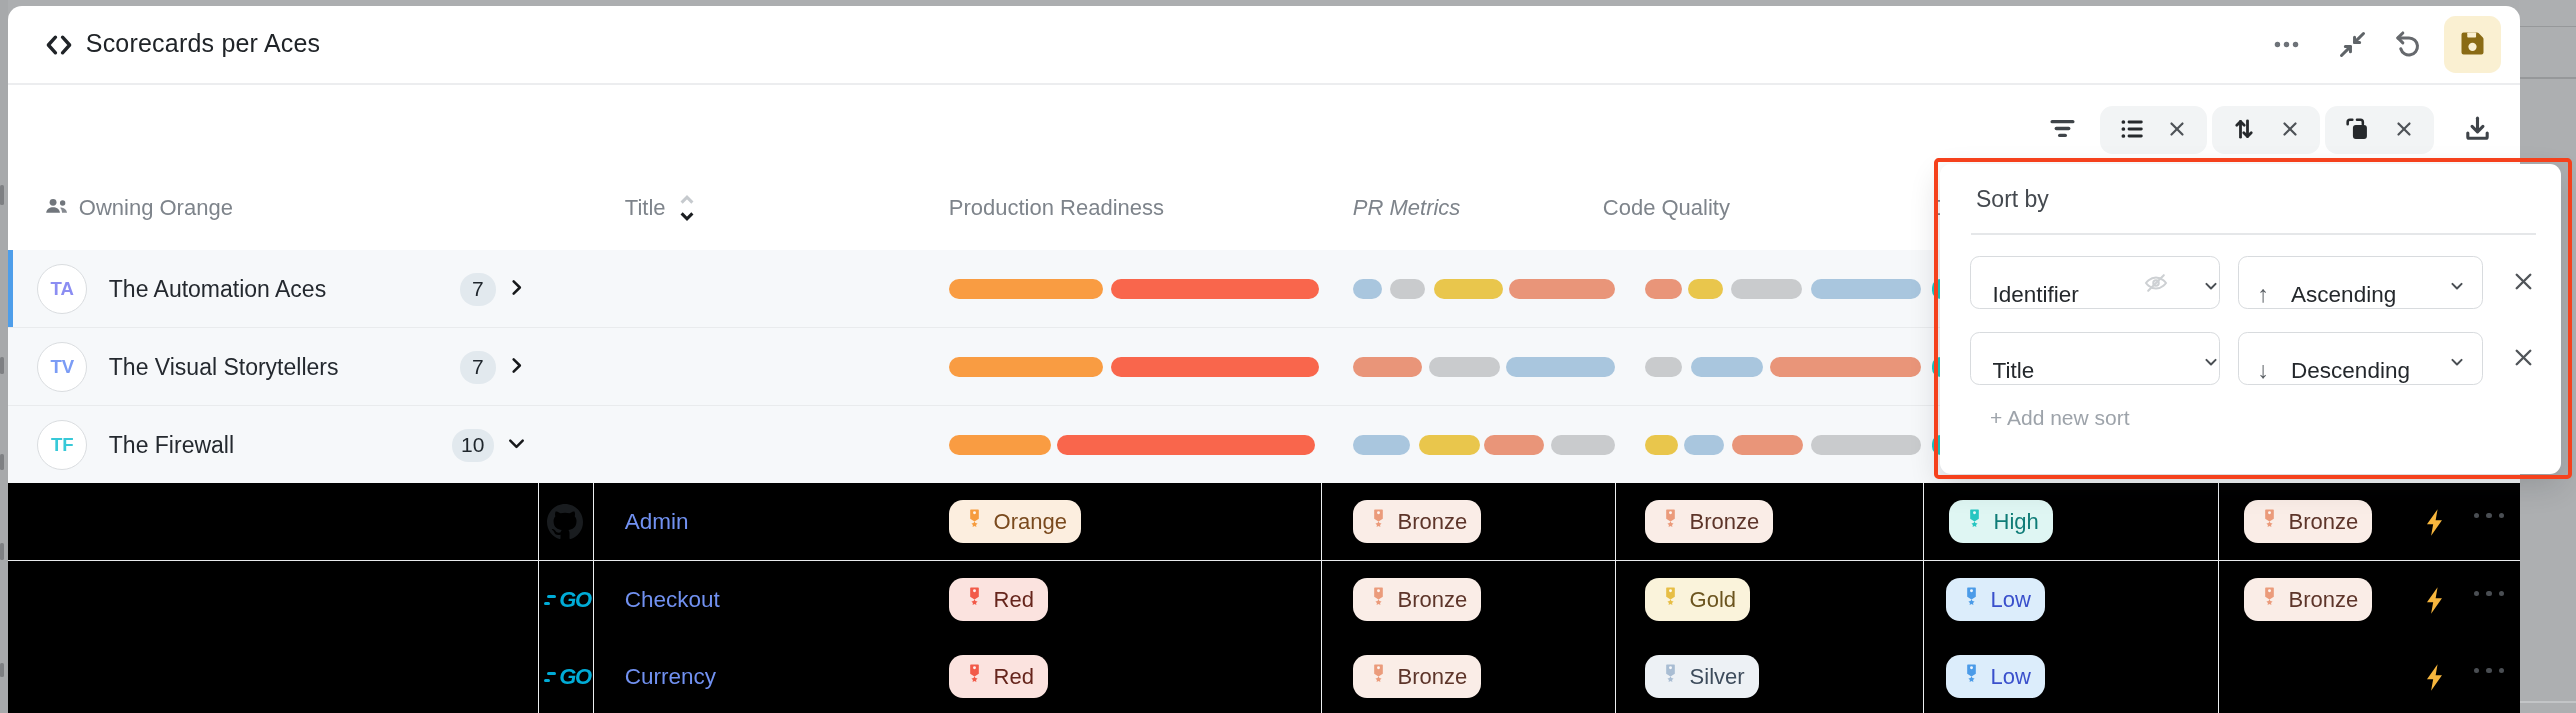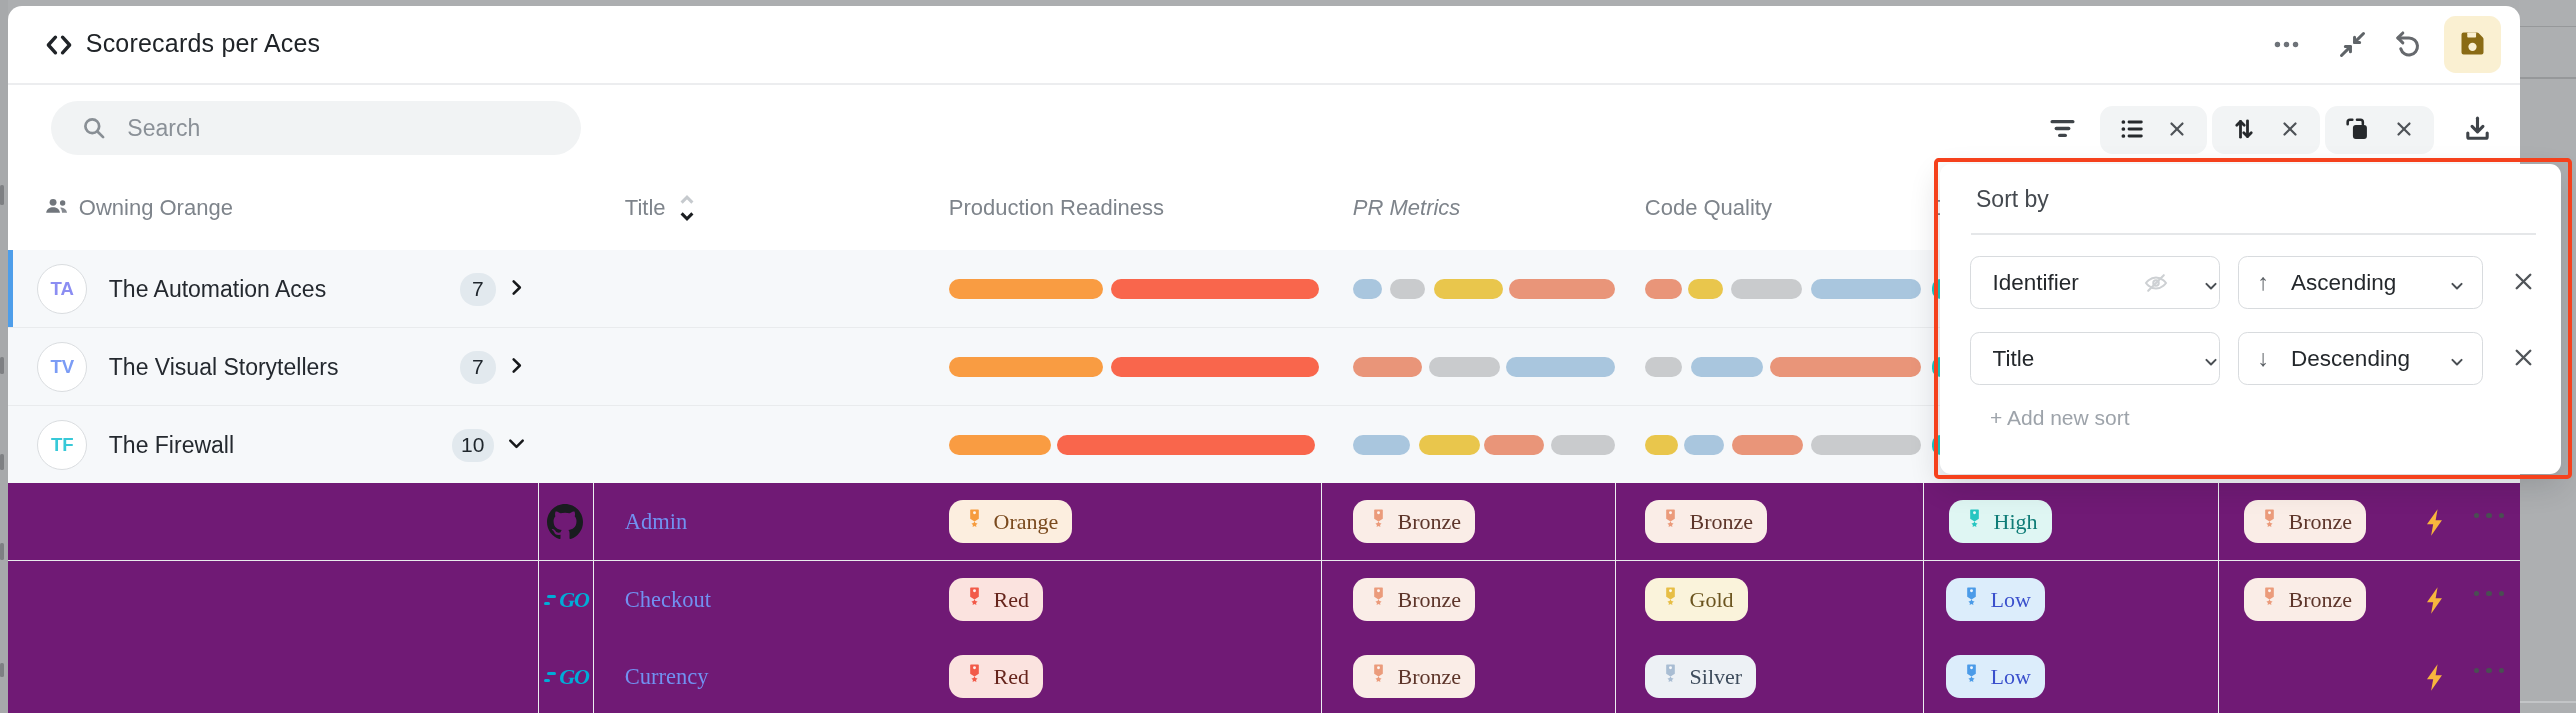--- a/index.html
+++ b/index.html
@@ -30,21 +30,21 @@
   .searchbox input{border:none;outline:none;background:transparent;font-size:23px;color:#3A3F45;margin-left:17px;width:403px;font-family:inherit;}
   .searchbox input::placeholder{color:#8A9097;}
   .chip{position:absolute;top:100px;height:48px;background:#F2F4F5;border-radius:12.4px;display:flex;align-items:center;justify-content:space-between;padding:0 18.6px;box-sizing:border-box;cursor:pointer;}
   .icon-btn{position:absolute;top:104px;width:40px;height:40px;border:none;background:transparent;padding:0;display:flex;align-items:center;justify-content:center;cursor:pointer;}
   
   .thead-label{position:absolute;top:189px;font-size:22px;color:#7E848B;white-space:nowrap;}
   .sort-ind{position:absolute;left:669px;top:185px;width:20px;height:34px;}
   
   .row{position:absolute;left:0;width:2512px;height:78px;border-bottom:1.6px solid #E9EBED;box-sizing:border-box;}
   .row.group{background:#F6F8FA;}
-  .row.entity{background:#701a75;font-family:Liberation Serif, serif;}
+  .row.entity{background:#000000;}
   .accent{position:absolute;left:0;top:0;width:5.4px;height:100%;background:#4E9EEA;}
   .avatar{position:absolute;left:29.5px;top:14px;width:50px;height:50px;border-radius:50%;background:#fff;border:1.6px solid #DADDE0;box-sizing:border-box;display:flex;align-items:center;justify-content:center;font-size:18.6px;font-weight:600;}
   .team-name{position:absolute;left:101px;top:25.6px;font-size:23px;color:#24292F;}
   .count-pill{position:absolute;top:22.5px;height:33px;min-width:36px;padding:0 9.3px;box-sizing:border-box;border-radius:16.3px;background:#E2E9EE;color:#1F262C;font-size:21px;display:flex;align-items:center;justify-content:center;}
   .row-chev{position:absolute;left:497px;top:26px;cursor:pointer;}
   .bar{position:absolute;top:29px;height:20px;border-radius:10px;}
   .vline{position:absolute;top:477px;height:233px;width:1.6px;background:#ECEEF0;z-index:2;}
   .ent-title{position:absolute;left:617px;top:25.6px;font-size:22.5px;color:#7191F1;cursor:pointer;}
   .ent-icon{position:absolute;left:539px;top:21px;width:43px;height:36px;display:flex;align-items:center;}
   .badge{position:absolute;top:17px;height:43px;border-radius:14px;display:inline-flex;align-items:center;gap:7.8px;padding:0 14px;font-size:22px;white-space:nowrap;}
@@ -56,21 +56,21 @@
   .go-lines{display:flex;flex-direction:column;gap:3.9px;margin-right:3.1px;}
   .go-lines i{display:block;height:3.1px;background:#00ACD7;border-radius:1.6px;}
   .go-lines i:nth-child(1){width:9.3px;}
   .go-lines i:nth-child(2){width:6.2px;margin-left:-3.1px;}
   .go-logo b{color:#00ACD7;font-style:italic;font-size:22px;font-weight:800;letter-spacing:-1.2px;}
   
   .sort-panel{left:1940px;top:164px;width:621px;height:310px;background:#fff;border-radius:11px;
     box-shadow:0 11px 31px rgba(20,24,28,.16);z-index:5;}
   .sort-title{position:absolute;left:36px;top:22px;font-size:23px;color:#44494F;}
   .sort-div{position:absolute;left:31px;top:69px;width:565px;height:1.6px;background:#E5E7E9;}
-  .sort-box{position:absolute;height:53px;border:1.6px solid #D8DBDE;border-radius:9.3px;background:#fff;box-sizing:border-box;display:flex;align-items:center;cursor:pointer;}
+  .sort-box{position:absolute;height:53px;border:1.6px solid #D8DBDE;border-radius:9.3px;background:#fff;box-sizing:border-box;display:flex;align-items:flex-end;cursor:pointer;}
   .sort-box .lbl{font-size:22.5px;color:#24282C;}
   .f-box{left:29.5px;width:250px;}
   .d-box{left:298px;width:245px;}
   .r1{top:92px;} .r2{top:168px;}
   .f-box .lbl{margin-left:22px;}
   .f-box .eye{position:absolute;left:172px;top:13px;}
   .f-box .chev{position:absolute;left:230px;top:18.6px;}
   .d-box .dirarrow{margin-left:18.6px;font-size:23px;color:#595E63;}
   .d-box .lbl{margin-left:22px;}
   .d-box .chev{position:absolute;left:208px;top:18.6px;}
@@ -138,27 +138,20 @@
         <svg width="33" height="33" viewBox="0 0 24 24">
             <path d="M4 5.5A1.5 1.5 0 0 1 5.5 4h9.8a1.5 1.5 0 0 1 1.06.44l3.2 3.2A1.5 1.5 0 0 1 20 8.7v9.8a1.5 1.5 0 0 1-1.5 1.5h-13A1.5 1.5 0 0 1 4 18.5z" fill="#8A6B15"></path>
             <rect x="8.2" y="4" width="6.4" height="3.6" rx="0.6" fill="#FAF0D2"></rect>
             <circle cx="12" cy="14.4" r="3" fill="#FAF0D2"></circle>
           </svg>
       </span>
     </button>
     <div class="divider-top"></div>
   </div>
 
-  <div class="searchbox">
-    <svg width="29.5" height="29.5" viewBox="0 0 24 24" fill="none" stroke="#898F95" stroke-width="2.2" stroke-linecap="round">
-        <circle cx="10.8" cy="10.8" r="5.6"></circle>
-        <line x1="15.2" y1="15.2" x2="19.6" y2="19.6"></line>
-      </svg>
-    <input type="text" placeholder="Search" style="">
-  </div>
 
   <button class="icon-btn" style="left:2035px;">
     <span>
       <svg width="33" height="33" viewBox="0 0 24 24" fill="none" stroke="#3F4449" stroke-width="2.5" stroke-linecap="round">
           <line x1="4.5" y1="7" x2="19.5" y2="7"></line>
           <line x1="7.5" y1="12" x2="16.5" y2="12"></line>
           <line x1="10" y1="17" x2="14" y2="17"></line>
         </svg>
     </span>
   </button>
@@ -237,21 +230,21 @@
   <span class="thead-label" style="left:71px;">Owning Orange</span>
   <span class="thead-label" style="left:617px;">Title</span>
   <span class="sort-ind">
     <svg width="20" height="34" viewBox="0 0 13 22" fill="none">
         <polyline points="3 7.5 6.5 4 10 7.5" stroke="#C6CACE" stroke-width="2"></polyline>
         <polyline points="3 14.5 6.5 18 10 14.5" stroke="#1B1E21" stroke-width="2"></polyline>
       </svg>
   </span>
   <span class="thead-label" style="left:941px;">Production Readiness</span>
   <span class="thead-label" style="left:1345px;font-style:italic;">PR Metrics</span>
-  <span class="thead-label" style="left:1637px;">Code Quality</span>
+  <span class="thead-label" style="left:1595px;">Code Quality</span>
   <span class="thead-label" style="left:1925px;">D</span>
 
   <div id="rows">
       <div class="row group" style="top: 244px;">
         <div class="accent"></div>
         <div class="avatar" style="color:#8B8DF2">TA</div>
         <span class="team-name">The Automation Aces</span>
         <div class="count-pill" style="left:452px">7</div>
         <span class="row-chev"><svg width="23" height="23" viewBox="0 0 24 24" fill="none" stroke="#17191B" stroke-width="2.6" stroke-linecap="round" stroke-linejoin="round">
             <polyline points="9 5.5 15.5 12 9 18.5"></polyline>

